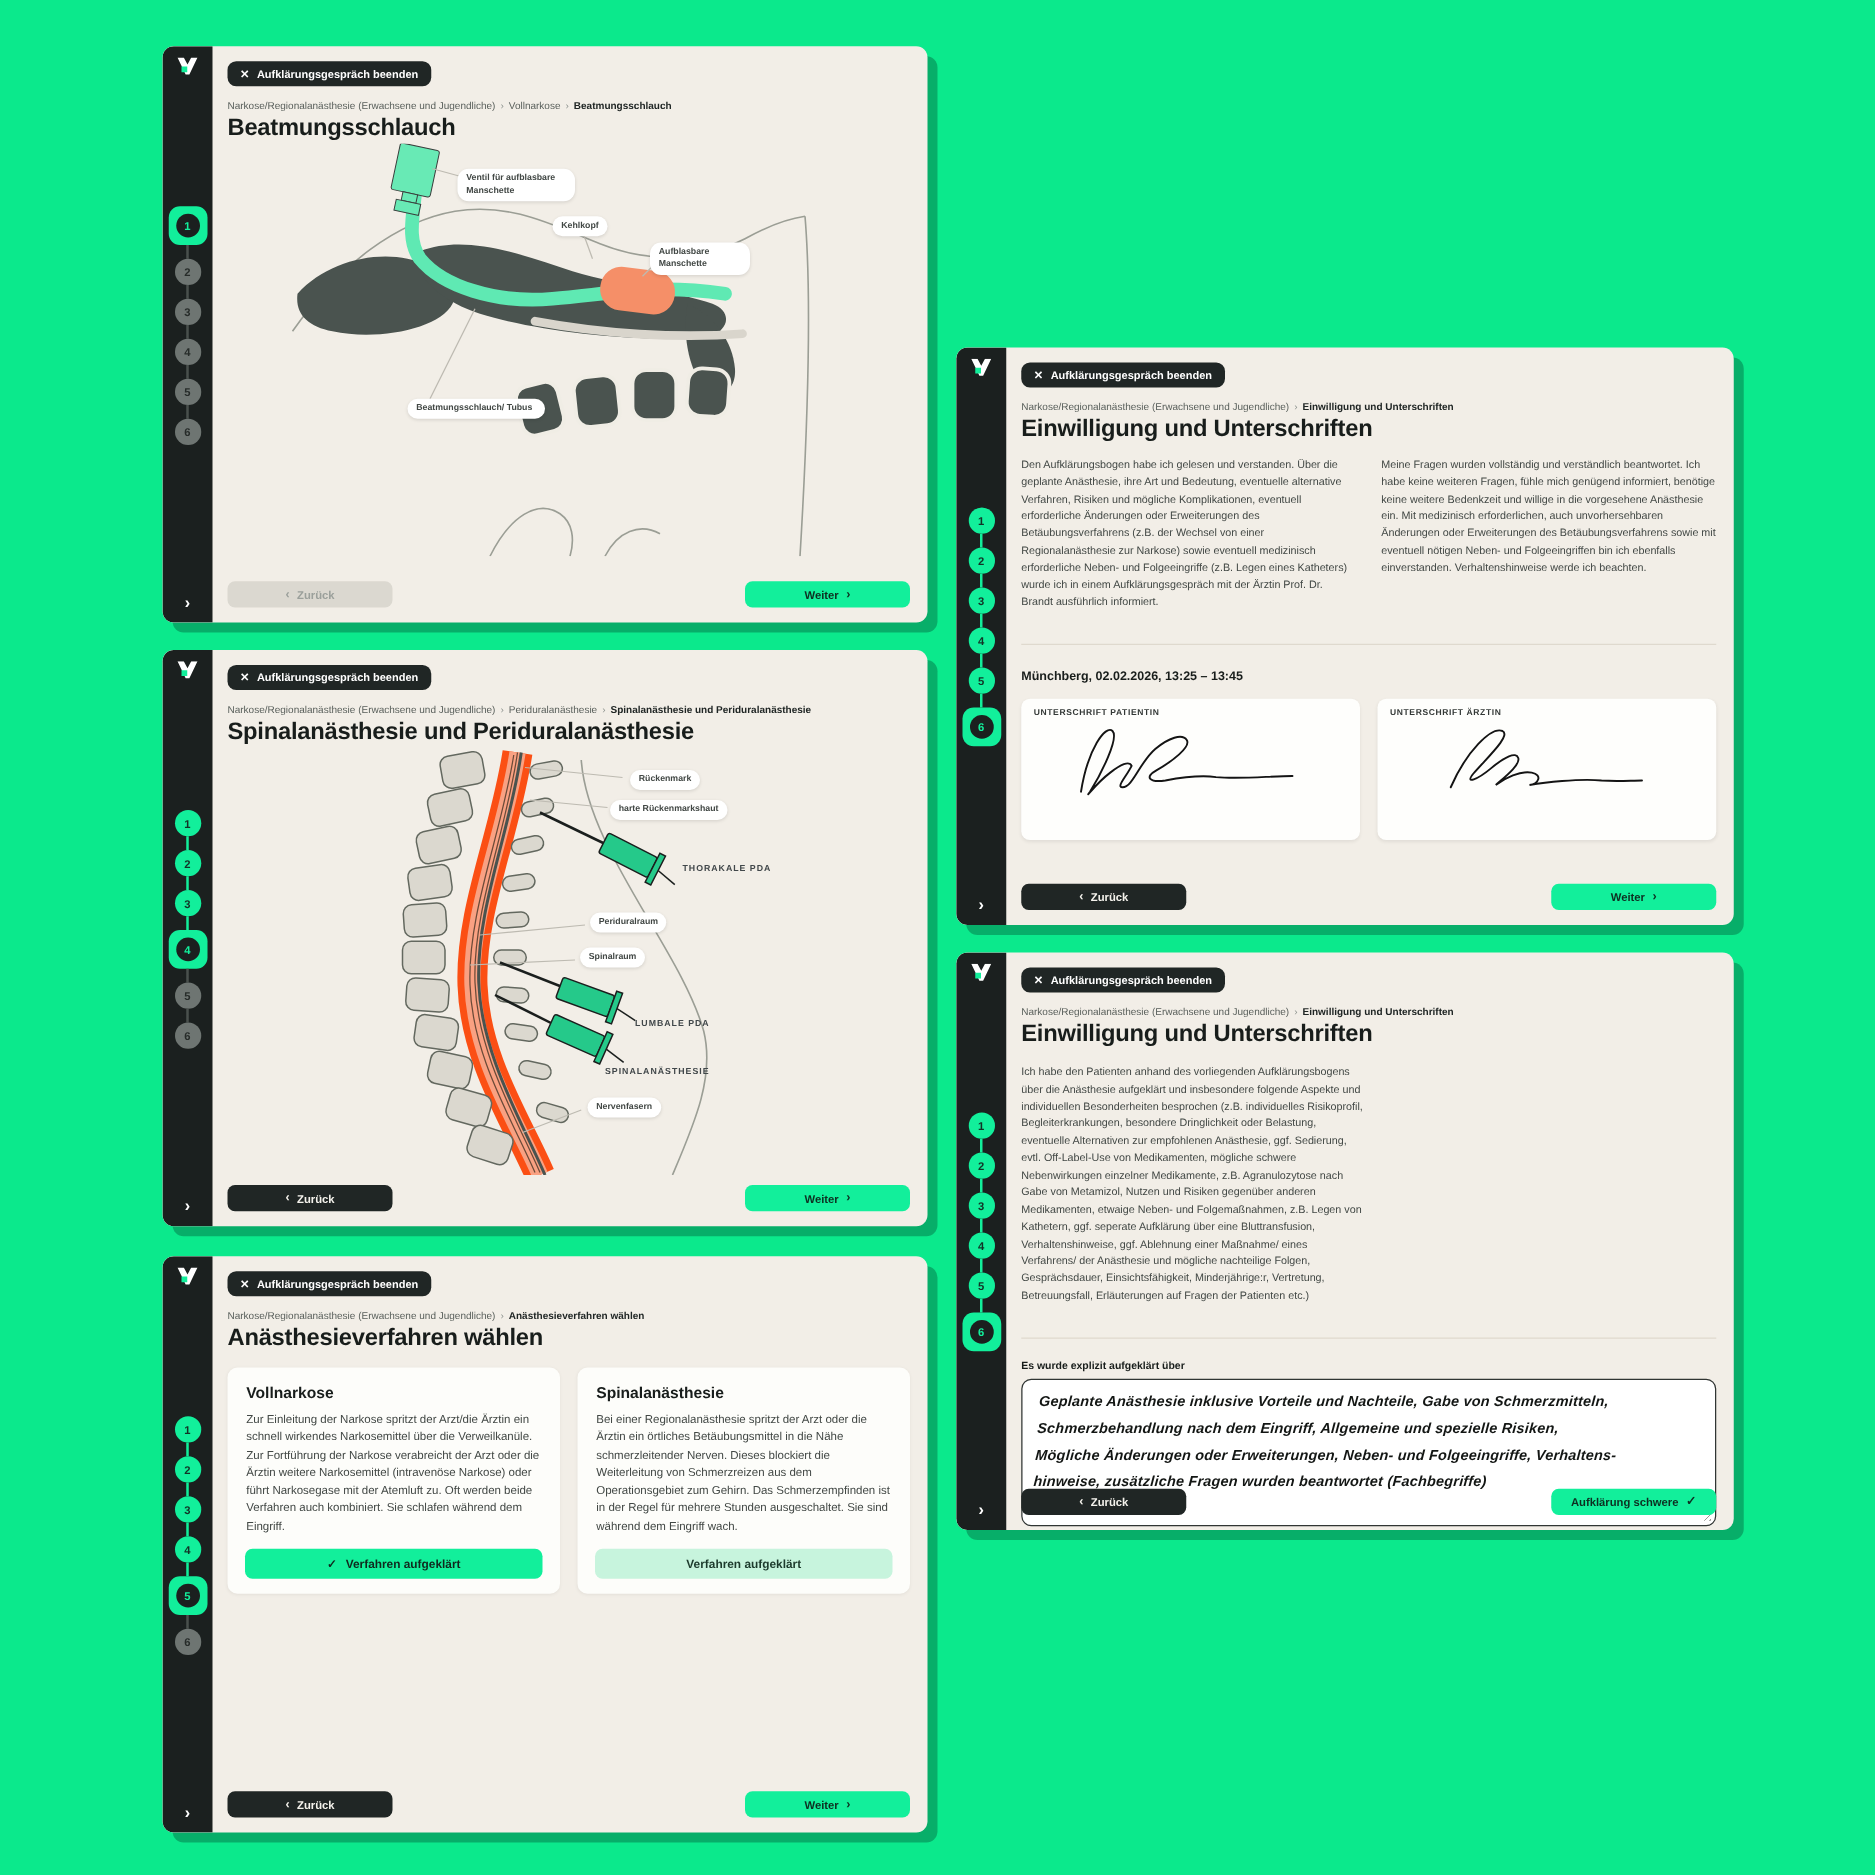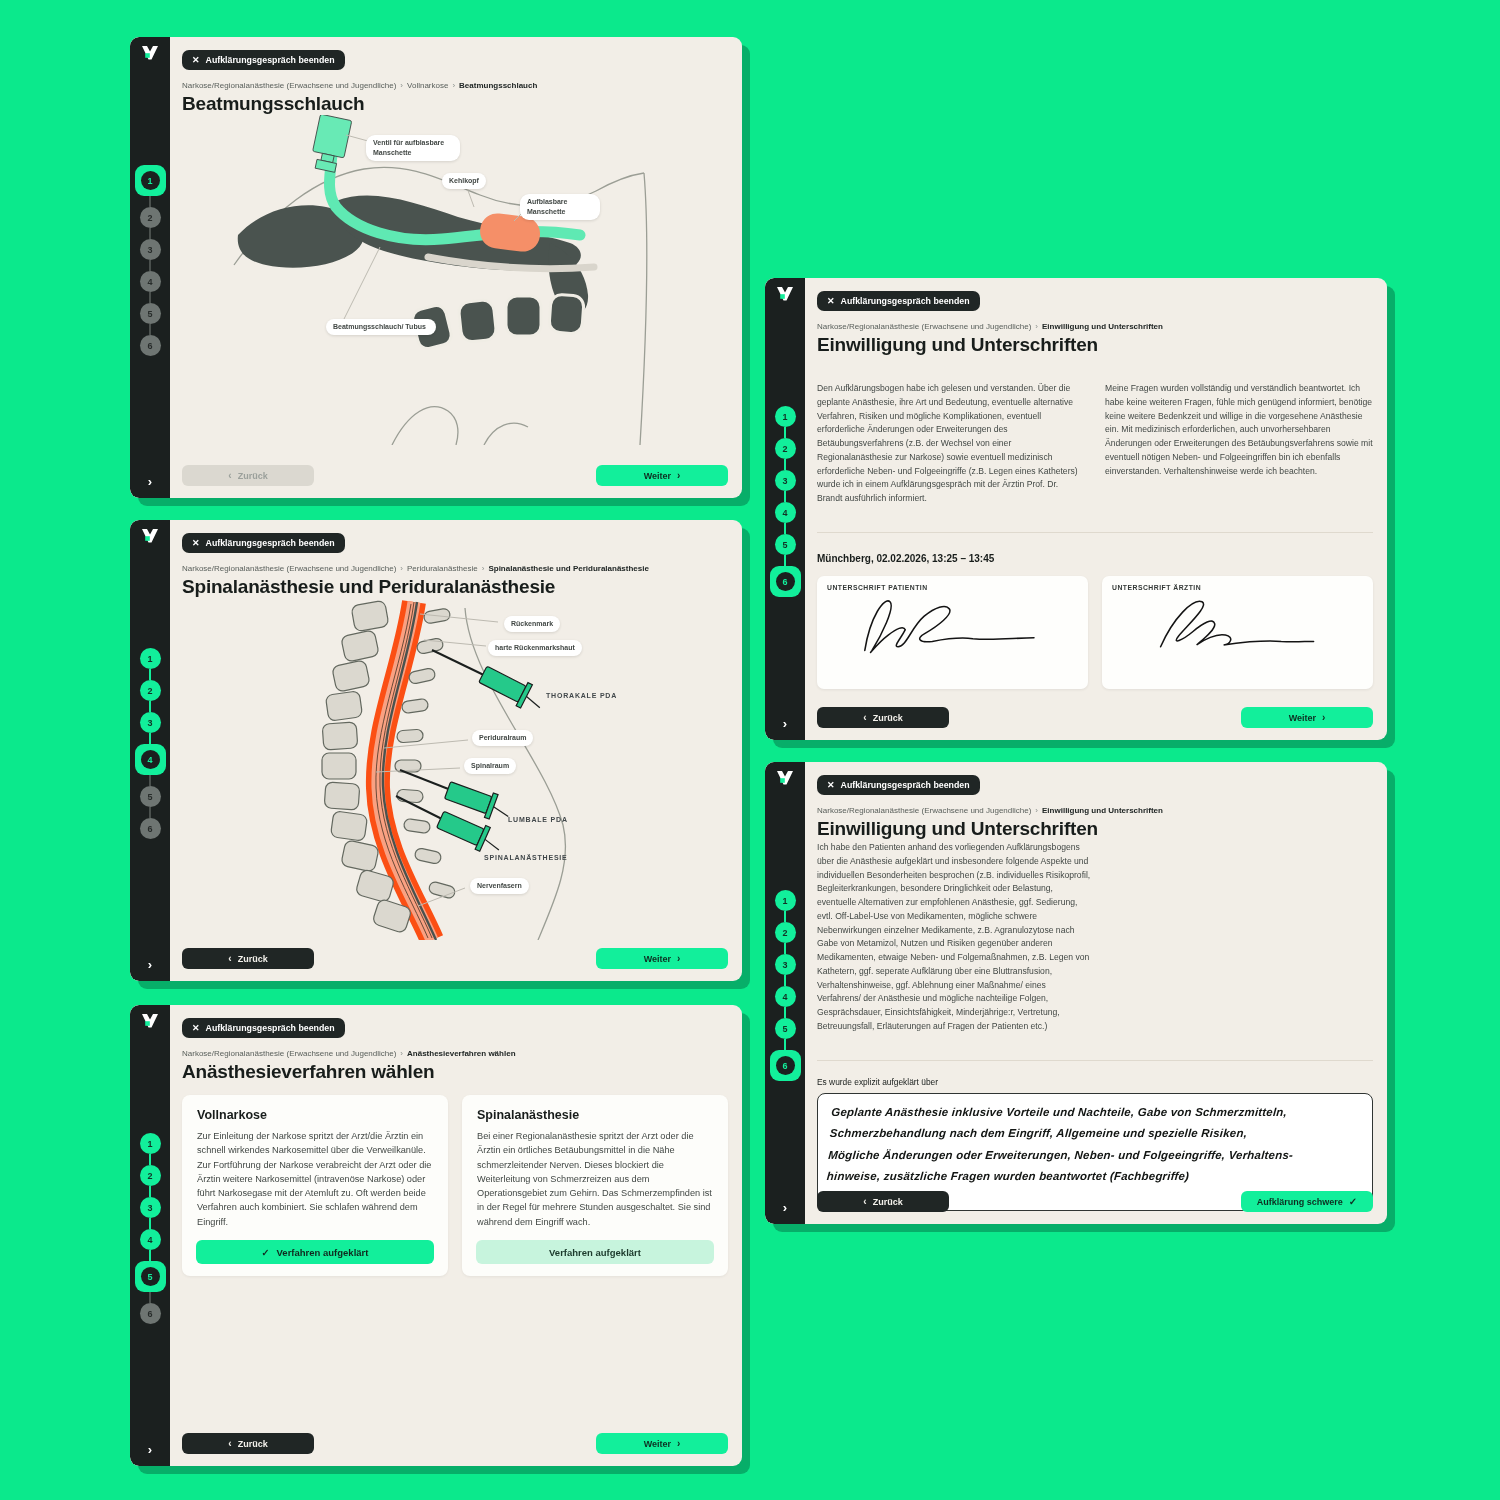--- a/index.html
+++ b/index.html
@@ -39,31 +39,31 @@
   .d2{position:absolute;left:150px;top:80px;width:430px;height:340px;}
   
   .cards{display:grid;grid-template-columns:1fr 1fr;gap:14px;margin-top:12px;max-width:546px;}
   .card{background:#FDFDFA;border-radius:8px;min-height:122px;padding:13px 15px 46px;position:relative;box-shadow:0 1px 3px rgba(0,0,0,.06);}
   .card h3{margin:0 0 7px;font-size:12.5px;font-weight:800;color:#181D1B;}
   .card p{margin:0;font-size:9.2px;line-height:1.55;color:#424845;}
   .card-btn{position:absolute;left:14px;right:14px;bottom:12px;height:24px;border:none;border-radius:6px;font-size:9.5px;font-weight:800;display:flex;align-items:center;justify-content:center;gap:7px;cursor:pointer;font-family:inherit;}
   .card-btn.selected{background:#12EF9B;color:#10291E;}
   .card-btn.subtle{background:#C7F4DD;color:#1C3A2C;}
   
-  .cols{display:grid;grid-template-columns:1fr 1fr;gap:12px 20px;margin-top:26px;max-width:556px;font-size:8.6px;line-height:1.6;color:#424845;}
+  .cols{display:grid;grid-template-columns:1fr 1fr;gap:12px 20px;margin-top:10px;max-width:556px;font-size:8.6px;line-height:1.6;color:#424845;}
   .cols p{margin:0;}
   .rule{border:none;border-top:1px solid #DFD9CE;margin:26px 0 0;max-width:556px;}
   .dateline{margin-top:20px;font-size:10px;font-weight:800;color:#181D1B;}
   .sigrow{display:grid;grid-template-columns:1fr 1fr;gap:14px;margin-top:12px;max-width:556px;}
   .sigbox{background:#FEFEFC;border-radius:7px;height:97px;padding:8px 10px;box-shadow:0 1px 3px rgba(0,0,0,.07);cursor:pointer;}
   .siglabel{font-size:6.8px;font-weight:800;letter-spacing:.5px;color:#333836;}
   .sigsvg{display:block;margin:0 auto;width:200px;height:72px;}
-  .para5{margin-top:1px;max-width:274px;font-size:8.6px;line-height:1.6;color:#424845;}
+  .para5{margin-top:12px;max-width:274px;font-size:8.6px;line-height:1.6;color:#424845;}
   .para5 p{margin:0;}
-  .handlabel{margin-top:16px;font-size:8.4px;font-weight:400;color:#181D1B;}
+  .handlabel{margin-top:16px;font-size:8.4px;font-weight:700;color:#181D1B;}
   .handbox{margin-top:6px;max-width:538px;height:100px;background:#FFFFFF;border:1.5px solid #303533;border-radius:8px;padding:8px 14px;position:relative;}
   .hand{font-style:italic;font-size:11.5px;line-height:1.85;color:#131614;white-space:pre-line;transform:skewX(-4deg);transform-origin:left top;font-weight:600;letter-spacing:.2px;}
   .resize{position:absolute;right:3px;bottom:3px;width:9px;height:9px;background:repeating-linear-gradient(135deg,transparent 0 2px,#9A9A94 2px 3px);clip-path:polygon(100% 0,100% 100%,0 100%);cursor:nwse-resize;}
 </style>
 </head>
 <body>
 
 <div class="canvas">
 
   <section class="win" style="left:130px;top:37px;width:612px;height:461px;">

